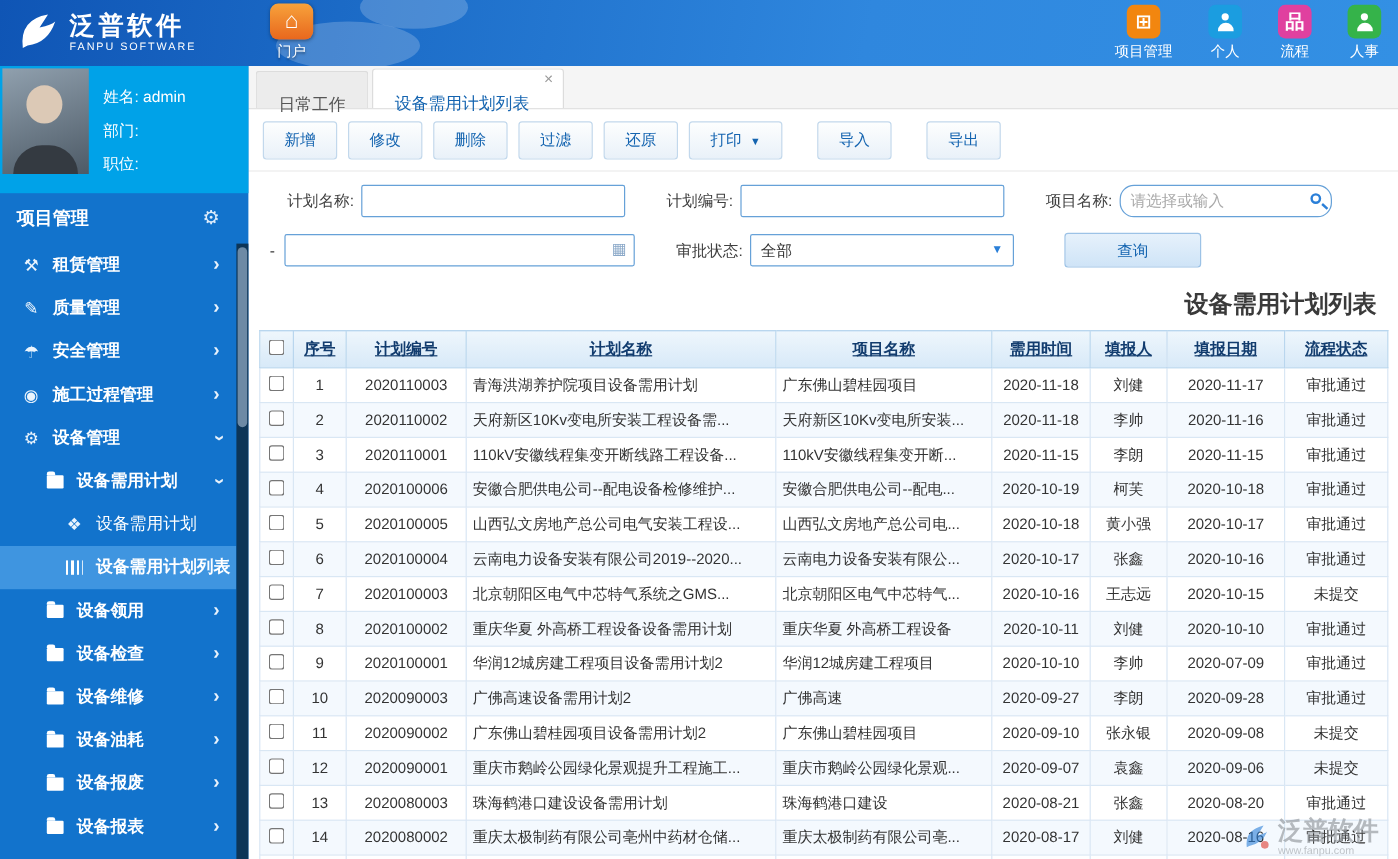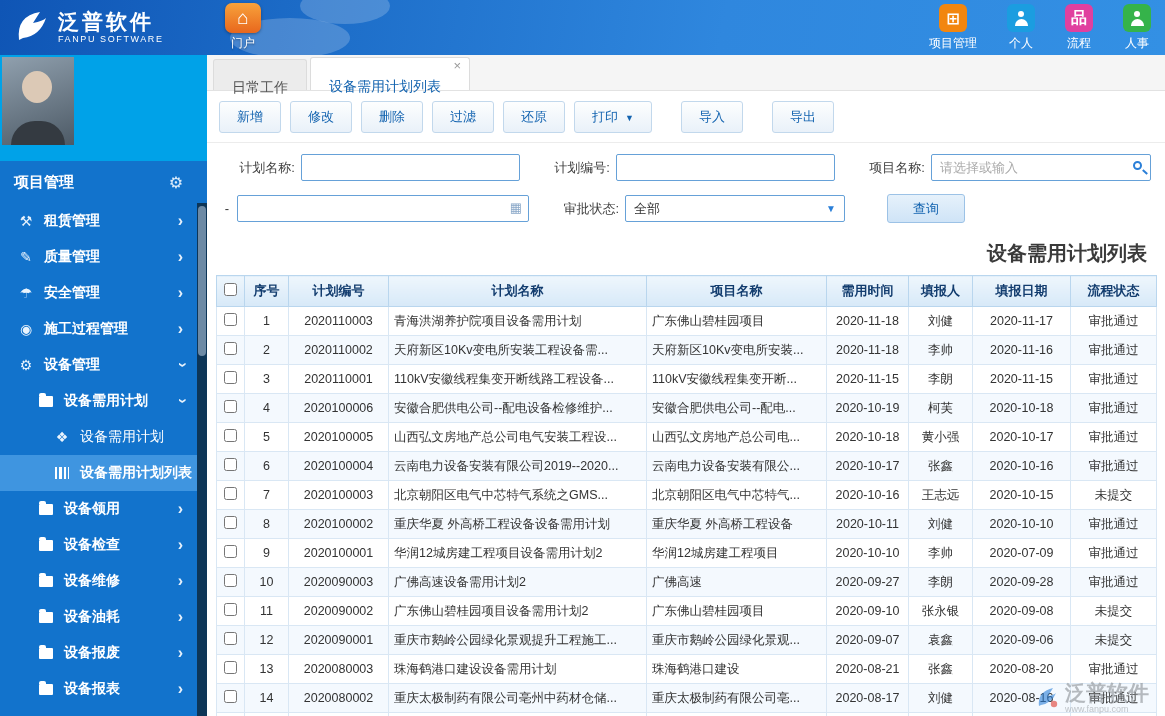--- a/index.html
+++ b/index.html
@@ -67,38 +67,38 @@
   .tb-btn.gap { margin-left:20px; }
   .caret { font-size:9px; margin-left:7px; color:#1464b0; }
   .filters { padding:11px 14px 2px; }
   .frow { display:flex; align-items:center; margin-bottom:13px; }
   .flabel { width:74px; text-align:right; margin-right:6px; color:#404040; white-space:nowrap; }
   .flabel.g { width:86px; margin-left:4px; }
   .finput { height:27px; border:1px solid #66a1d8; border-radius:2px; padding:0 8px; font-size:13px; color:#333;
     width:220px; outline:none; background:#fff; font-family:"Liberation Sans","DejaVu Sans",sans-serif; }
   .finput::placeholder { color:#aaa; }
   .iwrap { position:relative; display:inline-flex; }
-  .w210 { width:220px; padding-right:26px; }
+  .w210 { width:177px; padding-right:26px;border-radius:12px; }
   .w292 { width:292px; padding-right:26px; }
   .mag { position:absolute; right:9px; top:7px; width:9px; height:9px; border:2px solid #2a7fd8; border-radius:50%; }
   .mag::after { content:""; position:absolute; left:7px; top:8px; width:6px; height:2px; background:#2a7fd8; transform:rotate(42deg); }
   .cal { position:absolute; right:7px; top:5px; font-size:13px; color:#8aa8c8; cursor:pointer; }
   .dash { width:12px; text-align:center; margin-right:4px; color:#333; }
   .fselect { width:220px; height:27px; border:1px solid #66a1d8; border-radius:2px; background:#fff; display:flex;
     align-items:center; justify-content:space-between; padding:0 8px; color:#333; cursor:pointer; }
   .sel-caret { color:#2a7fd8; font-size:10px; }
-  .query-btn { margin-left:42px; width:78px; height:29px; background:linear-gradient(#e6f1fb,#cfe4f7);
+  .query-btn { margin-left:42px; width:114px; height:29px; background:linear-gradient(#e6f1fb,#cfe4f7);
     border:1px solid #9cc2e6; border-radius:3px; color:#1464b0; font-size:13px; cursor:pointer;
     font-family:"Liberation Sans","DejaVu Sans",sans-serif; }
   .list-title { text-align:right; padding:2px 18px 8px 0; font-size:20px; font-weight:bold; color:#3a3a3a; }
 
   
   .grid { margin:0 9px; width:940px; border-collapse:collapse; table-layout:fixed; }
   .grid th { background:linear-gradient(#eef6fc,#d7e9f8); border:1px solid #b9d6ee; height:31px; font-size:13px;
-    color:#123c6e; font-weight:bold; padding:0 2px; white-space:nowrap; overflow:hidden; }
+    color:#123c6e; font-weight:bold; padding:0 2px; white-space:nowrap; overflow:hidden;text-decoration:underline; }
   .grid td { border:1px solid #d9e7f4; height:29px; font-size:12.5px; text-align:center; color:#333; padding:0 5px;
     overflow:hidden; white-space:nowrap; text-overflow:ellipsis; background:#fff; }
   .grid tr:nth-child(even) td { background:#f4f9fe; }
   .grid td.l { text-align:left; }
   .link { color:#0a62c8; }
   .st-approved { color:#00a050; }
   .st-unsubmitted { color:#e60000; }
   input[type="checkbox"] { accent-color:#3a7fd0; width:13px; height:13px; cursor:pointer; }
 
   
@@ -148,20 +148,25 @@
             <div class="person-glyph"></div>
           </div>
           <div class="hnav-label">人事</div>
         </div>
       </div>
   </div>
 
   <div class="sidebar">
     <div class="user-panel">
       <div class="avatar"></div>
+      <div class="user-lines">
+        <div>姓名: admin</div>
+        <div>部门:</div>
+        <div>职位:</div>
+      </div>
     </div>
     <div class="section-row">
       <span>项目管理</span>
       <span class="gear">⚙</span>
     </div>
     <div class="menu">
         <div class="menu-item lvl1">
           <span class="mi-icon">⚒</span>
           <span class="mi-label">租赁管理</span>
           <span class="chev">›</span>

